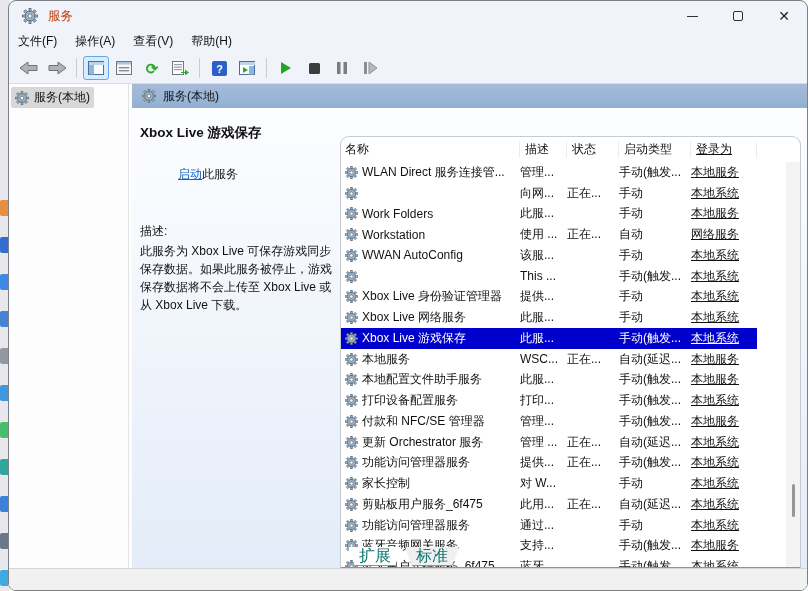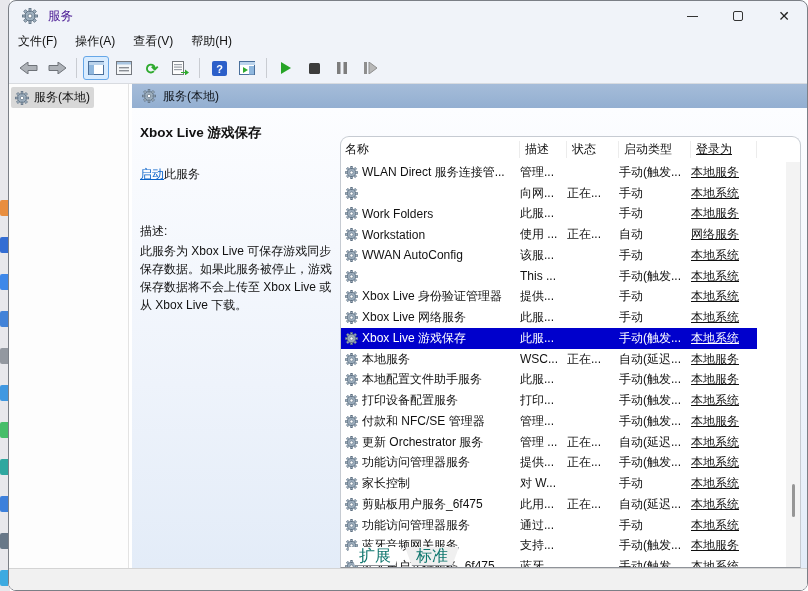--- a/index.html
+++ b/index.html
@@ -10,21 +10,21 @@
   .desktop-strip { position:absolute; left:0; top:0; width:10px; height:591px; background:#e8e8ec; }
   .strip-icon { position:absolute; left:0; width:8px; height:16px; border-radius:2px 0 0 2px; opacity:.9; }
 
   
   .window { position:absolute; left:8px; top:0; width:800px; height:591px;
     background:#f0f3f9; border:1px solid #7b7f86; border-radius:8px; overflow:hidden; }
 
   
   .titlebar { position:absolute; left:0; top:0; right:0; height:30px; display:flex; align-items:center; }
   .titlebar .app-icon { margin-left:13px; width:16px; height:16px; }
-  .titlebar .title { margin-left:10px; font-size:12.5px; color:#4c1d95; }
+  .titlebar .title { margin-left:10px; font-size:12.5px; color:#c2410c; }
   .win-controls { position:absolute; right:0; top:0; height:30px; display:flex; }
   .win-btn { width:46px; height:30px; display:flex; align-items:center; justify-content:center; color:#222; }
   .glyph-min { width:11px; height:0; border-top:1.2px solid #333; display:block; }
   .glyph-max { width:10px; height:10px; border:1.2px solid #333; border-radius:2px; display:block; }
   .glyph-close { font-size:14px; line-height:1; color:#222; }
 
   
   .menubar { position:absolute; left:0; top:30px; right:0; height:22px; display:flex; align-items:flex-start; gap:0; }
   .menu-item { padding:2px 9px; font-size:12px; color:#111; }
 
@@ -47,21 +47,21 @@
   
   .rightpane { position:absolute; left:123px; top:0; right:0; bottom:22px; }
   .pane-band { position:absolute; left:0; top:0; right:0; height:24px; background:linear-gradient(180deg,#a5bcd9,#93afd1);
     display:flex; align-items:center; gap:7px; padding-left:10px; font-size:12px; color:#10151c; }
   .pane-body { position:absolute; left:0; top:24px; right:0; bottom:0;
     background:linear-gradient(180deg,#fcfdff 0%,#eef3fb 60%,#e3ecf8 100%); }
 
   
   .detail { position:absolute; left:8px; top:16px; width:202px; font-size:12px; color:#111; }
   .detail .svc-title { font-size:13.5px; font-weight:bold; margin-bottom:24px; }
-  .detail .start-line { margin-bottom:40px; }
+  .detail .start-line { margin-bottom:40px;margin-left:38px; }
   .detail a.start-link { color:#0a63c9; text-decoration:underline; }
   .detail .desc-label { margin-bottom:2px; }
   .detail .desc-text { line-height:18px; }
 
   
   .list-panel { position:absolute; left:208px; top:28px; width:461px; bottom:0;
     background:#ffffff; border:1px solid #c6cbd2; border-bottom-color:#8f9399;
     border-radius:9px 9px 0 0; overflow:hidden; }
   .list-header { position:relative; height:25px; display:flex; align-items:center; font-size:12px; color:#111; }
   .hcell { padding-left:5px; border-right:1px solid #ececec; height:17px; display:flex; align-items:center; }

